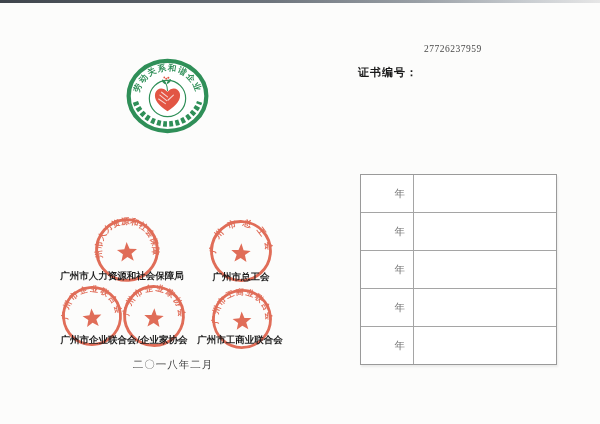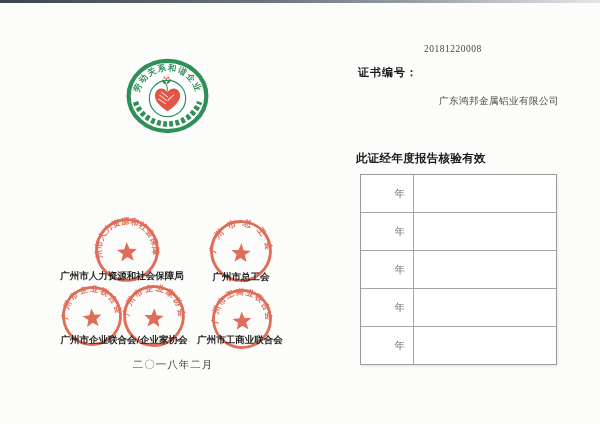--- a/index.html
+++ b/index.html
@@ -140,25 +140,23 @@
   </svg>
 
   <div class="abs seal-label" style="left:40px;top:270px;width:164px;">广州市人力资源和社会保障局</div>
   <div class="abs seal-label" style="left:198px;top:271px;width:86px;">广州市总工会</div>
   <div class="abs seal-label" style="left:36px;top:334px;width:176px;">广州市企业联合会/企业家协会</div>
   <div class="abs seal-label" style="left:192px;top:334px;width:96px;">广州市工商业联合会</div>
 
   <div class="abs cert-date">二〇一八年二月</div>
 
   <div class="abs field-label" style="left:358px;top:41px;margin-top:24px;">证书编号：</div>
-  <div class="abs field-value" style="left:424px;top:44px;">20181220008</div>
+  <div class="abs field-value" style="left:424px;top:44px;">27726237959</div>
 
-  <div class="abs field-value" style="left:439px;top:95px;">广东鸿邦金属铝业有限公司</div>
 
-  <div class="abs verify-title">此证经年度报告核验有效</div>
 
   <div class="abs year-table">
     <div class="year-row">
       <div class="year-cell">年</div>
       <div class="record-cell"></div>
     </div>
     <div class="year-row">
       <div class="year-cell">年</div>
       <div class="record-cell"></div>
     </div>

